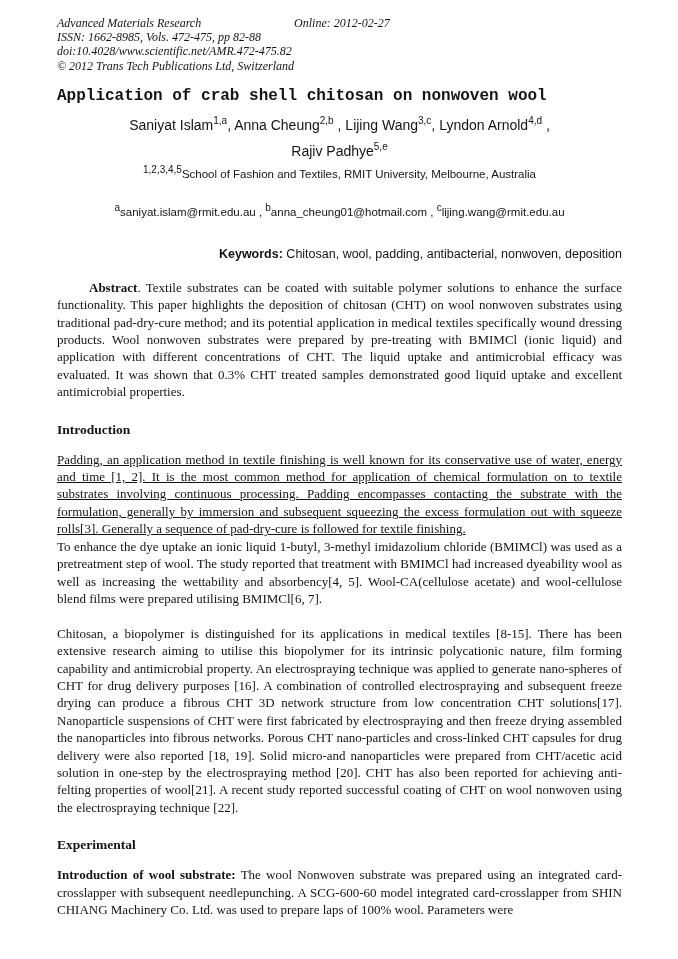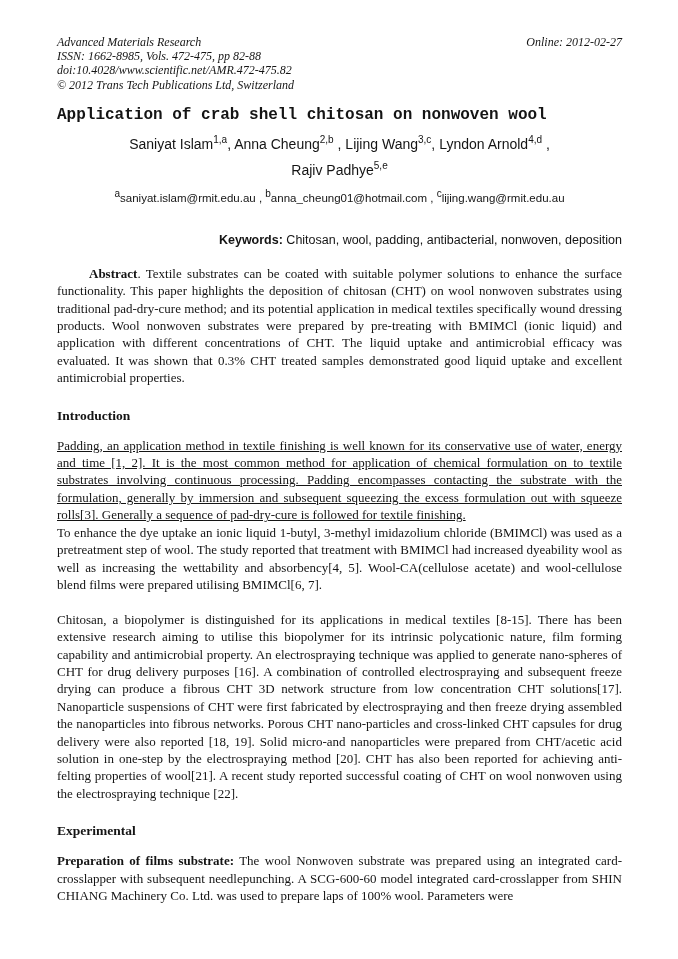--- a/index.html
+++ b/index.html
@@ -14,26 +14,24 @@
     box-sizing: border-box;
     background: #ffffff;
     color: #141414;
     padding: 16px 56px 0 57px;
     overflow: hidden;
     font-family: "Liberation Serif", "DejaVu Serif", serif;
   }
   
   .masthead {
     display: flex;
-    justify-content: space-between;
     align-items: flex-start;
     font-style: italic;
     font-size: 12px;
     line-height: 14.2px;
-    margin-top: 19px;
   }
   .masthead-left div { white-space: nowrap; }
   .masthead-right { white-space: nowrap; }
   
   .paper-title {
     margin: 14px 0 0 0;
     text-align: left;
     font-family: Liberation Mono, monospace;
     font-weight: bold;
     font-size: 16px;
@@ -52,21 +50,21 @@
     vertical-align: super;
   }
   .affiliation {
     margin-top: 3px;
     text-align: center;
     font-family: "Liberation Sans", "DejaVu Sans", sans-serif;
     font-size: 11.5px;
     line-height: 15px;
   }
   .emails {
-    margin-top: 8px;
+    margin-top: 23px;
     text-align: center;
     font-family: "Liberation Sans", "DejaVu Sans", sans-serif;
     font-size: 11.5px;
     line-height: 15px;
   }
   
   .keywords {
     margin-top: 26px;
     font-family: "Liberation Sans", "DejaVu Sans", sans-serif;
     font-size: 12.5px;
@@ -109,34 +107,35 @@
     <div class="masthead-right">Online: 2012-02-27</div>
   </div>
 
   <h1 class="paper-title">Application of crab shell chitosan on nonwoven wool</h1>
 
   <div class="authors">
     <div><span>Saniyat Islam</span><sup>1,a</sup><span>, </span><span>Anna Cheung</span><sup>2,b</sup><span> , </span><span>Lijing Wang</span><sup>3,c</sup><span>, </span><span>Lyndon Arnold</span><sup>4,d</sup><span> ,</span></div>
     <div><span>Rajiv Padhye</span><sup>5,e</sup></div>
   </div>
 
+  <div class="affiliation"><sup>1,2,3,4,5</sup><span>School of Fashion and Textiles, RMIT University, Melbourne, Australia</span></div>
 
   <div class="emails">
     <div><sup>a</sup><span>saniyat.islam@rmit.edu.au , </span><sup>b</sup><span>anna_cheung01@hotmail.com , </span><sup>c</sup><span>lijing.wang@rmit.edu.au</span></div>
   </div>
 
   <div class="keywords"><span class="kw-label">Keywords:</span><span> Chitosan, wool, padding, antibacterial, nonwoven, deposition</span></div>
 
   <div class="body-text abstract"><span class="abs-label">Abstract</span><span>. Textile substrates can be coated with suitable polymer solutions to enhance the surface functionality. This paper highlights the deposition of chitosan (CHT) on wool nonwoven substrates using traditional pad-dry-cure method; and its potential application in medical textiles specifically wound dressing products. Wool nonwoven substrates were prepared by pre-treating with BMIMCl (ionic liquid) and application with different concentrations of CHT. The liquid uptake and antimicrobial efficacy was evaluated. It was shown that 0.3% CHT treated samples demonstrated good liquid uptake and excellent antimicrobial properties.</span></div>
 
   <h2 class="section-heading">Introduction</h2>
   <div class="body-text">
     <p class="para first-after-heading">Padding, an application method in textile finishing is well known for its conservative use of water, energy and time [1, 2]. It is the most common method for application of chemical formulation on to textile substrates involving continuous processing. Padding encompasses contacting the substrate with the formulation, generally by immersion and subsequent squeezing the excess formulation out with squeeze rolls[3]. Generally a sequence of pad-dry-cure is followed for textile finishing.</p>
     <p class="para">To enhance the dye uptake an ionic liquid 1-butyl, 3-methyl imidazolium chloride (BMIMCl) was used as a pretreatment step of wool. The study reported that treatment with BMIMCl had increased dyeability wool as well as increasing the wettability and absorbency[4, 5]. Wool-CA(cellulose acetate) and wool-cellulose blend films were prepared utilising BMIMCl[6, 7].</p>
     <p class="para space-above">Chitosan, a biopolymer is distinguished for its applications in medical textiles [8-15]. There has been extensive research aiming to utilise this biopolymer for its intrinsic polycationic nature, film forming capability and antimicrobial property. An electrospraying technique was applied to generate nano-spheres of CHT for drug delivery purposes [16]. A combination of controlled electrospraying and subsequent freeze drying can produce a fibrous CHT 3D network structure from low concentration CHT solutions[17]. Nanoparticle suspensions of CHT were first fabricated by electrospraying and then freeze drying assembled the nanoparticles into fibrous networks. Porous CHT nano-particles and cross-linked CHT capsules for drug delivery were also reported [18, 19]. Solid micro-and nanoparticles were prepared from CHT/acetic acid solution in one-step by the electrospraying method [20]. CHT has also been reported for achieving anti-felting properties of wool[21]. A recent study reported successful coating of CHT on wool nonwoven using the electrospraying technique [22].</p>
   </div>
 
   <h2 class="section-heading">Experimental</h2>
   <div class="body-text">
-    <p class="para exp-para"><span class="lead">Preparation of films substrate:</span><span> The wool Nonwoven substrate was prepared using an integrated card-crosslapper with subsequent needlepunching. A SCG-600-60 model integrated card-crosslapper from SHIN CHIANG Machinery Co. Ltd. was used to prepare laps of 100% wool. Parameters were</span></p>
+    <p class="para exp-para"><span class="lead">Introduction of wool substrate:</span><span> The wool Nonwoven substrate was prepared using an integrated card-crosslapper with subsequent needlepunching. A SCG-600-60 model integrated card-crosslapper from SHIN CHIANG Machinery Co. Ltd. was used to prepare laps of 100% wool. Parameters were</span></p>
   </div>
 
 </div>
 
 </body></html>

